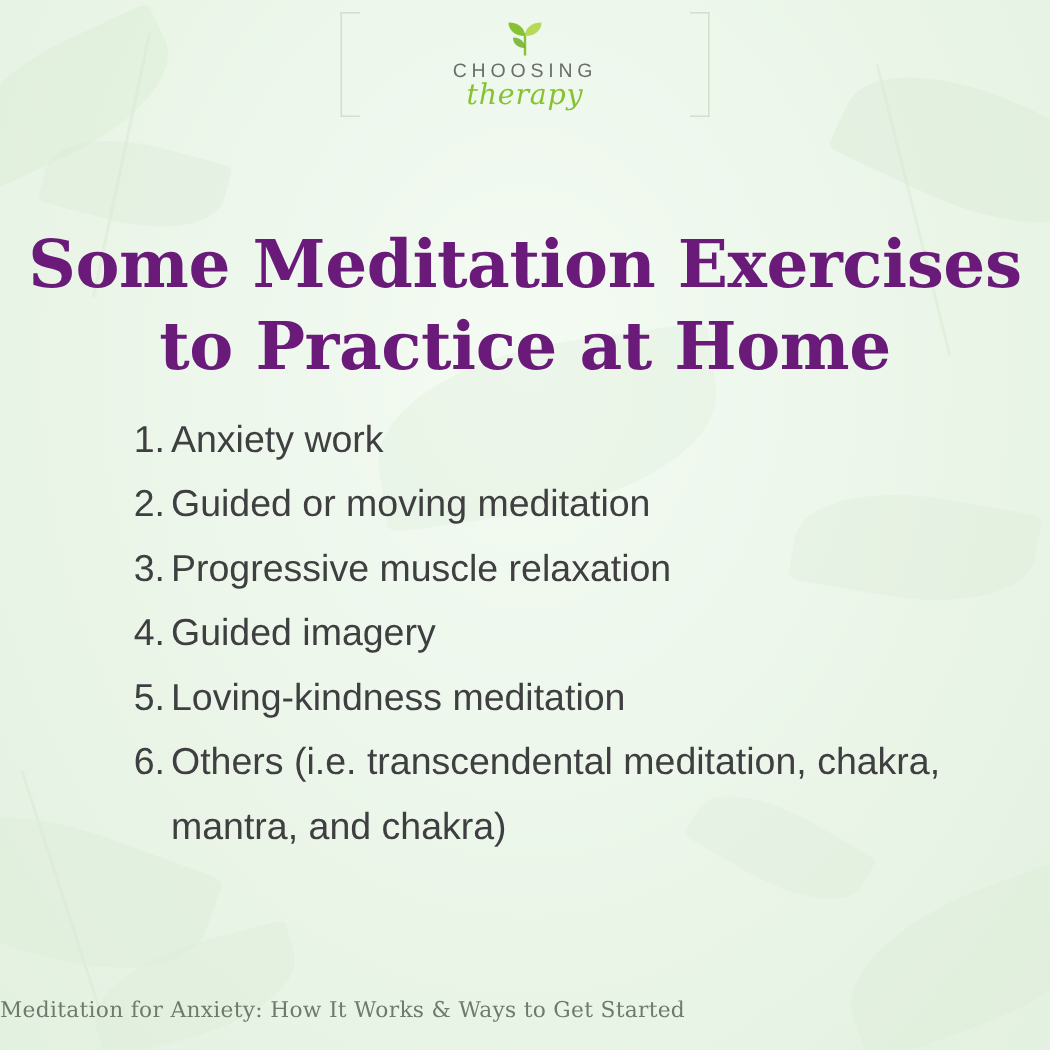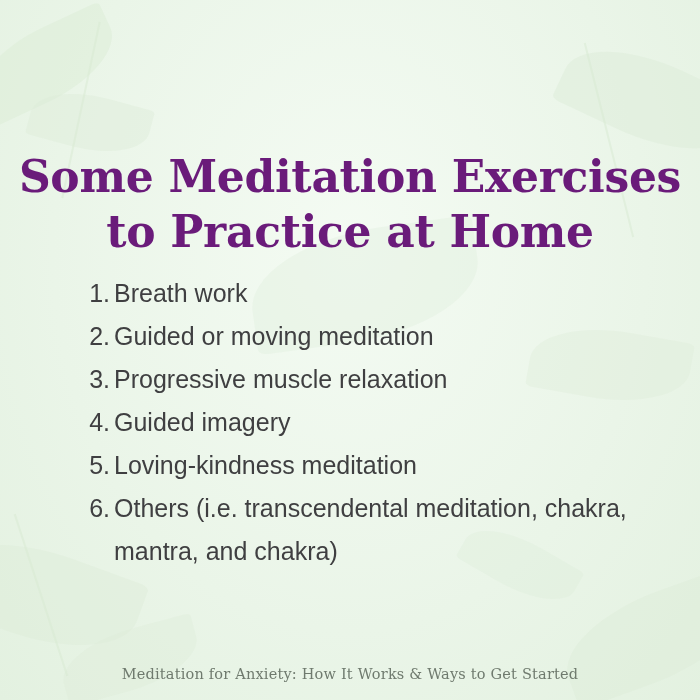--- a/index.html
+++ b/index.html
@@ -138,21 +138,21 @@
   .list .txt {
     flex: 1 1 auto;
   }
 
   
   .footer {
     position: absolute;
     left: 0;
     bottom: 18px;
     width: 700px;
-    text-align: center;
+    text-align: left;
     font-family: "DejaVu Serif", serif;
     font-size: 14.5px;
     color: #6f7a6e;
     letter-spacing: .2px;
   }
 </style>
 </head>
 <body>
 
 <div class="card">
@@ -163,30 +163,44 @@
   <div class="leaf l4"></div>
   <div class="leaf l5"></div>
   <div class="leaf l6"></div>
   <div class="leaf l7"></div>
   <div class="leaf l8"></div>
   <div class="leaf l9"></div>
   <div class="stem s1"></div>
   <div class="stem s2"></div>
   <div class="stem s3"></div>
 
+  <div class="logo-frame">
+    <span class="bracket left"></span>
+    <span class="bracket right"></span>
+    <div class="logo-inner">
+      <svg class="logo-mark" viewBox="0 0 30 26">
+        <path d="M15 25 C15 18 15 14 15 10" stroke="#86c232" stroke-width="1.6" fill="none"></path>
+        <path d="M15 12 C8 12 4 8 4 3 C11 3 15 7 15 12 Z" fill="#86c232"></path>
+        <path d="M15 12 C22 12 26 8 26 3 C19 3 15 7 15 12 Z" fill="#b6d957"></path>
+        <path d="M15 20 C10 20 7 17 7 13 C12 13 15 16 15 20 Z" fill="#6fae2a" opacity=".85"></path>
+      </svg>
+      <span class="logo-word">CHOOSING</span>
+      <span class="logo-script">therapy</span>
+    </div>
+  </div>
 
   <h1 class="headline">
     <span>Some Meditation Exercises</span>
     <span class="line2">to Practice at Home</span>
   </h1>
 
   <ul class="list">
     <li>
       <span class="num">1.</span>
-      <span class="txt">Breath work</span>
+      <span class="txt">Anxiety work</span>
     </li>
     <li>
       <span class="num">2.</span>
       <span class="txt">Guided or moving meditation</span>
     </li>
     <li>
       <span class="num">3.</span>
       <span class="txt">Progressive muscle relaxation</span>
     </li>
     <li>

